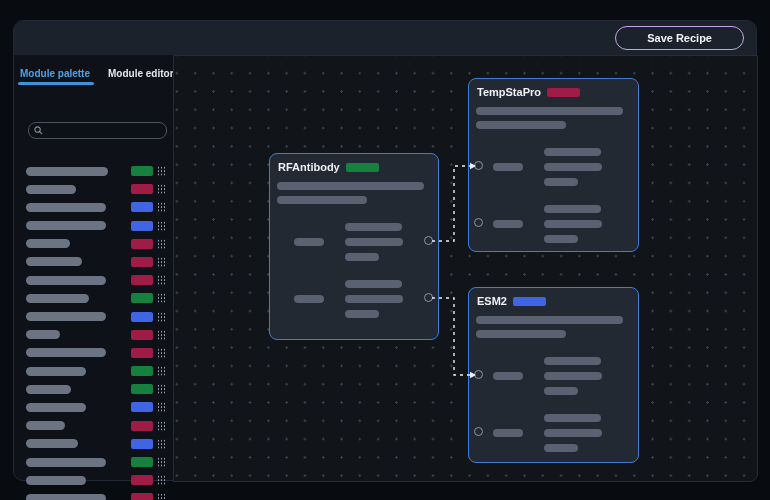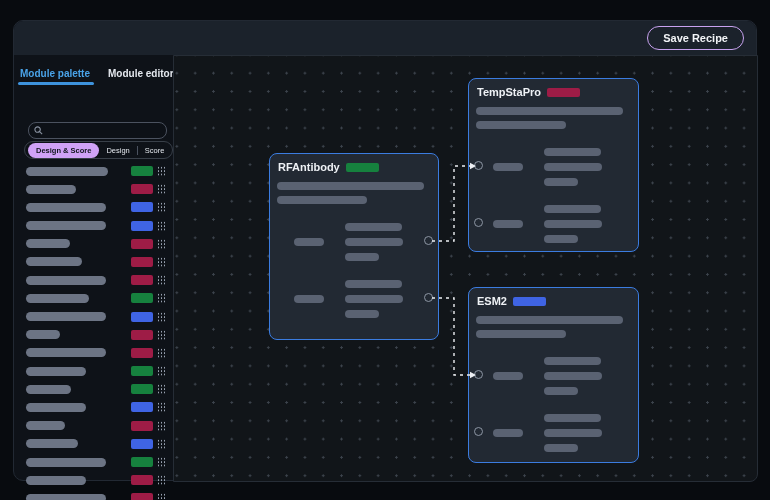--- a/index.html
+++ b/index.html
@@ -6,21 +6,21 @@
   html,body { width:770px; height:500px; background:#080b0f; overflow:hidden;
               font-family:"Liberation Sans", sans-serif; }
   .panel { position:absolute; left:13px; top:20px; width:744px; height:461px;
            background:#0e1218; border:1px solid #222933; border-radius:10px; }
 
   
   .topbar { position:absolute; left:0; top:0; width:100%; height:34px;
             background:#1b222b; border-radius:9px 9px 0 0;
             display:flex; align-items:center; justify-content:flex-end; gap:12px; padding-right:12px; }
   .pill-btn { background:transparent; color:#f2f4f7; font-weight:bold; font-size:11px;
-              border:1.6px solid #c8a2f0; border-radius:999px; padding:5px 15px; cursor:pointer;
+              border:1.6px solid #c8a2f0; border-radius:999px; padding:5px 31px; cursor:pointer;
               font-family:"Liberation Sans", sans-serif; }
 
   
   .sidebar { position:absolute; left:0; top:34px; width:159px; height:427px; }
   .tabs { position:absolute; left:0; top:6px; width:159px; height:24px; display:flex; align-items:center;font-weight:bold; }
   .tab { font-size:10px; padding:0 6px; cursor:pointer; white-space:nowrap; }
   .tab.active { color:#4aa3e8; position:relative; }
   .tab.active .underline { position:absolute; left:4px; right:2px; bottom:-6px; height:2.5px;
                            background:#3e93dd; border-radius:2px; }
   .tab.inactive { color:#e4e8ee;text-align:right; }
@@ -84,26 +84,20 @@
     <div class="searchbox">
       <span style="display:flex;">
         <svg width="9" height="9" viewBox="0 0 10 10">
             <circle cx="4" cy="4" r="3" fill="none" stroke="#8a93a2" stroke-width="1.2"></circle>
             <line x1="6.3" y1="6.3" x2="9" y2="9" stroke="#8a93a2" stroke-width="1.2"></line>
           </svg>
       </span>
       <input type="text" placeholder="" style="">
     </div>
 
-    <div class="chips">
-      <div class="chip active">Design &amp; Score</div>
-      <div class="chip">Design</div>
-      <div class="chip-divider"></div>
-      <div class="chip">Score</div>
-    </div>
 
     <div class="module-list">
         <div class="palette-row">
           <div class="m-pill" style="width: 82px;"></div>
           <div class="m-badge" style="background: rgb(22, 129, 62);"></div>
           <div class="m-handle"></div>
         </div>
         <div class="palette-row">
           <div class="m-pill" style="width: 50px;"></div>
           <div class="m-badge" style="background: rgb(158, 28, 70);"></div>

